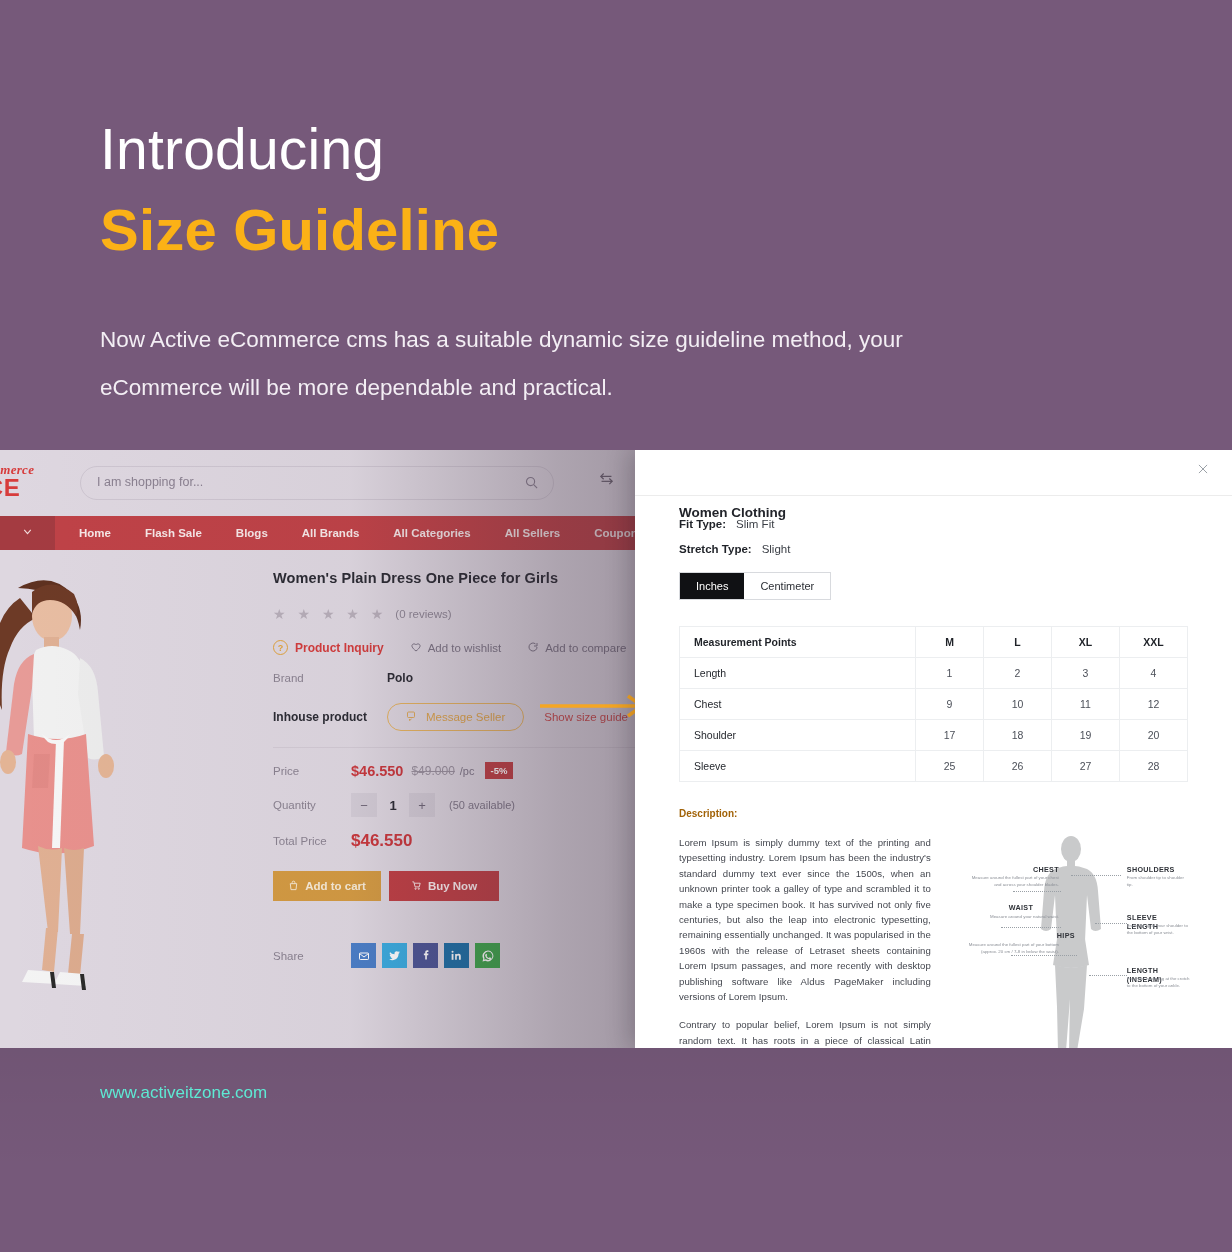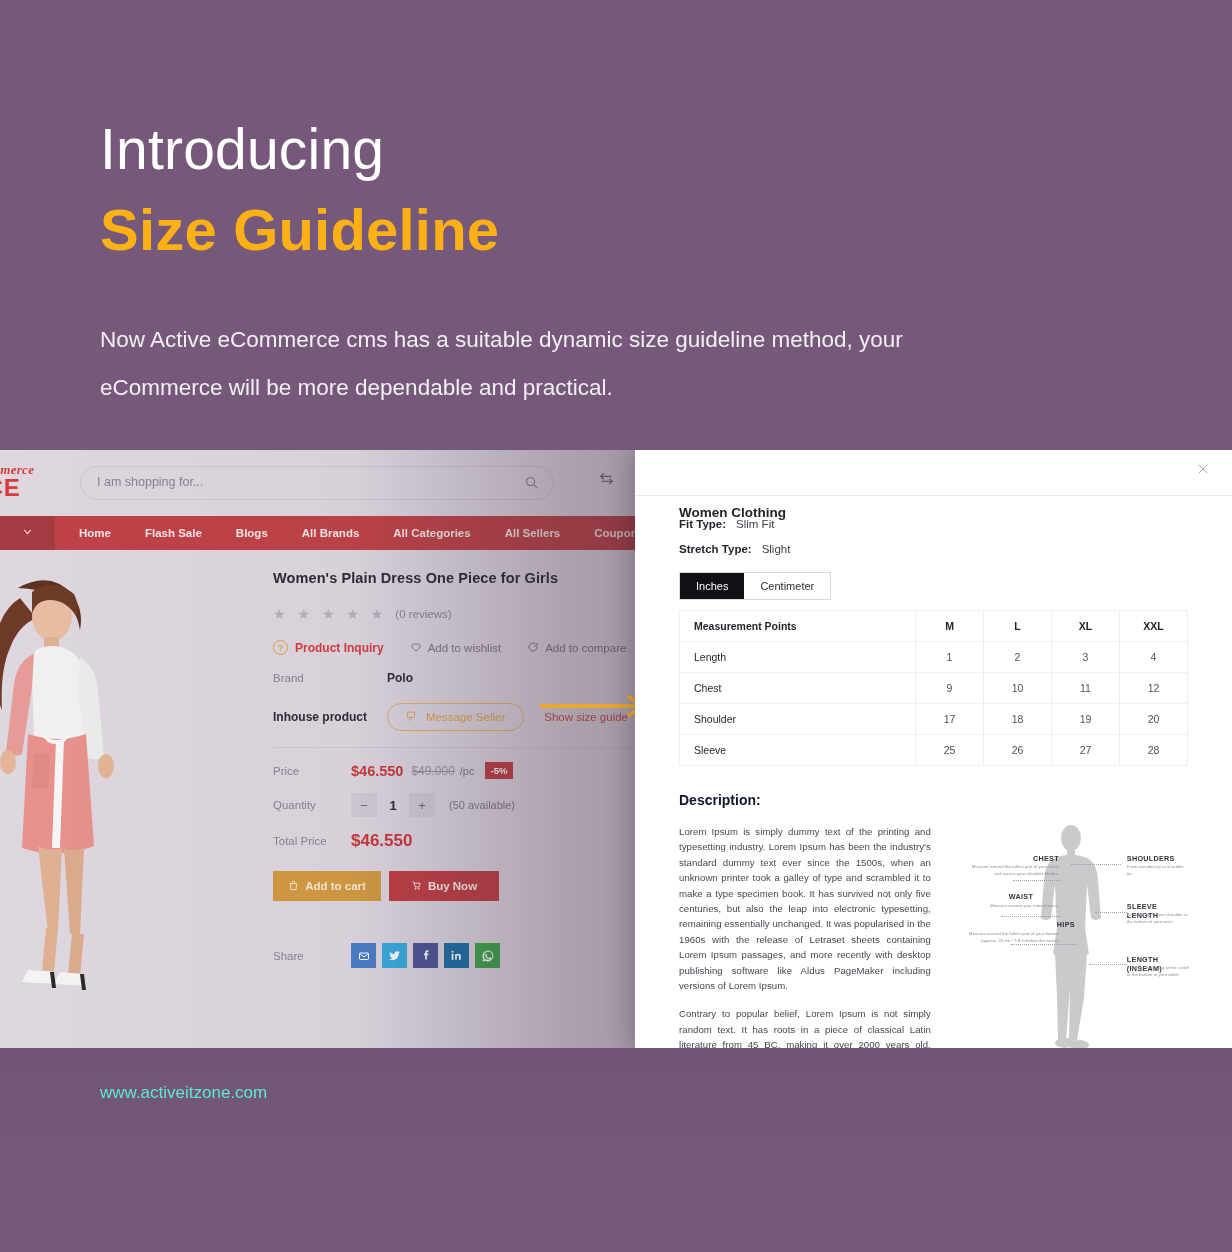--- a/index.html
+++ b/index.html
@@ -131,30 +131,30 @@
   .modal-close { position: absolute; right: 22px; top: 12px; font-size: 15px; color: #9aa0a6; }
 
   .modal-body { padding: 22px 44px 0 44px; }
   .kv { font-size: 11.5px; color: #3b3f46; margin-bottom: 13px; }
   .kv b { font-weight: 700; color: #1f2228; margin-right: 10px; }
 
   .unit-toggle { display: inline-flex; border: 1px solid #d8dade; margin-top: 4px; }
   .unit { padding: 7px 16px; font-size: 11px; color: #2b2e34; background: #fff; }
   .unit.active { background: #101114; color: #ffffff; }
 
-  table.sizes { margin-top: 10px; border-collapse: collapse; width: 100%;
+  table.sizes { margin-top: 26px; border-collapse: collapse; width: 100%;
     border: 1px solid #e6e8ea; }
   table.sizes th, table.sizes td { border: 1px solid #eceef0; height: 31px; }
   table.sizes th { font-size: 10.5px; font-weight: 700; color: #1f2228; }
   table.sizes th.mp { text-align: left; padding-left: 14px; }
   table.sizes th.sz { width: 68px; text-align: center; }
   table.sizes td.mp { text-align: left; padding-left: 14px; font-size: 10.5px; font-weight: 400; color: #1f2228; }
   table.sizes td.v { text-align: center; font-size: 10.5px; color: #4c5059; }
 
-  .desc-h { margin-top: 26px; font-size: 14px; font-weight: 700; color: #0f172a; }
+  .desc-h { margin-top: 26px; font-size: 10px; font-weight: 700; color: #a16207; }
   .desc-cols { margin-top: 16px; display: flex; gap: 18px; }
   .desc-text { width: 258px; }
   .desc-p { font-size: 9.6px; line-height: 15.4px; color: #44474f; text-align: justify; margin-bottom: 13px;
     letter-spacing: .05px; }
 
   .figure { width: 245px; position: relative; height: 228px; }
   .fig-label { position: absolute; font-size: 7.2px; font-weight: 700; color: #2f3238; letter-spacing: .3px; }
   .fig-sub { position: absolute; font-size: 4.4px; line-height: 6.6px; color: #8b8f96; }
   .dots { position: absolute; height: 1px; border-top: 1px dotted #9aa0a6; }
 

